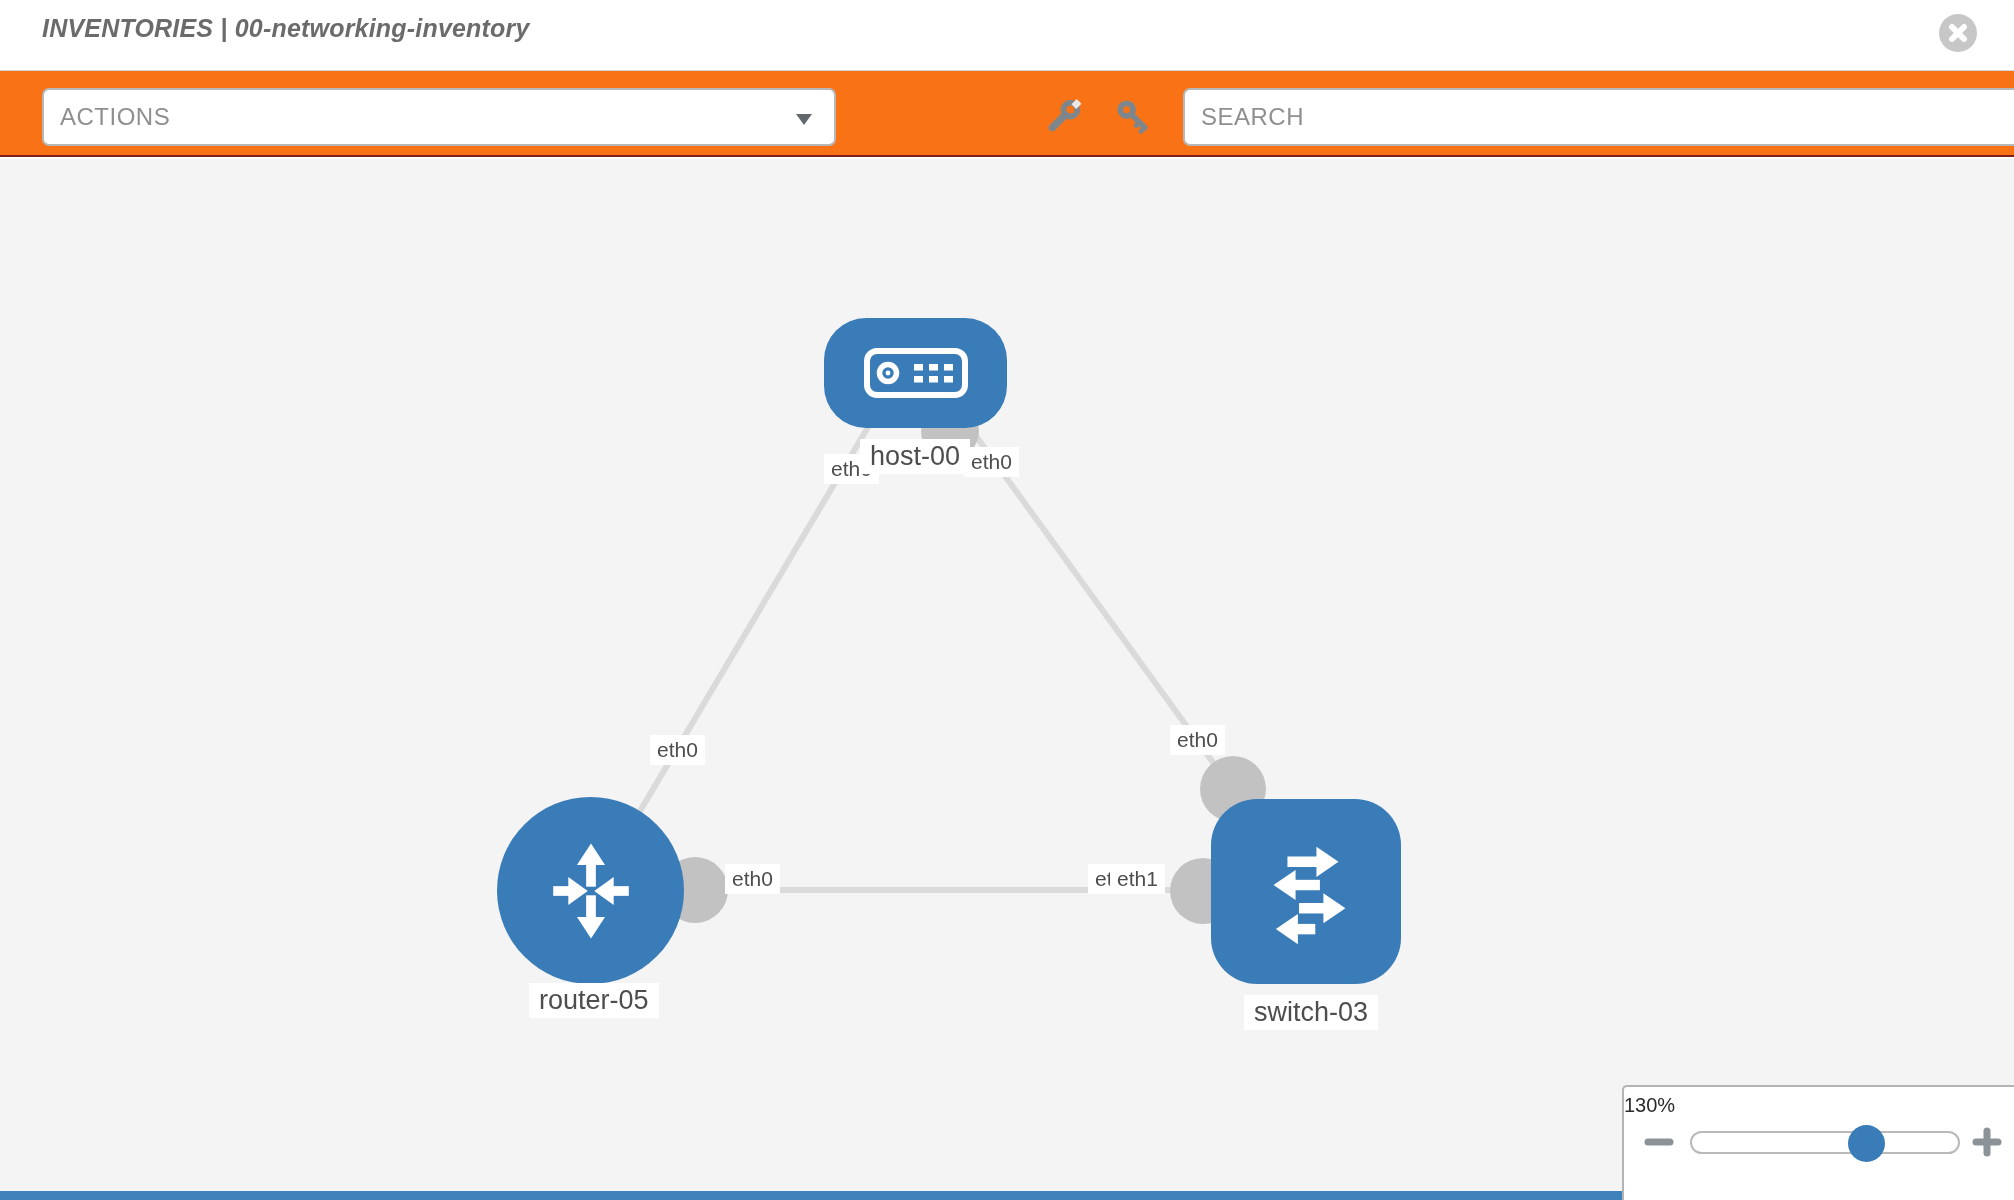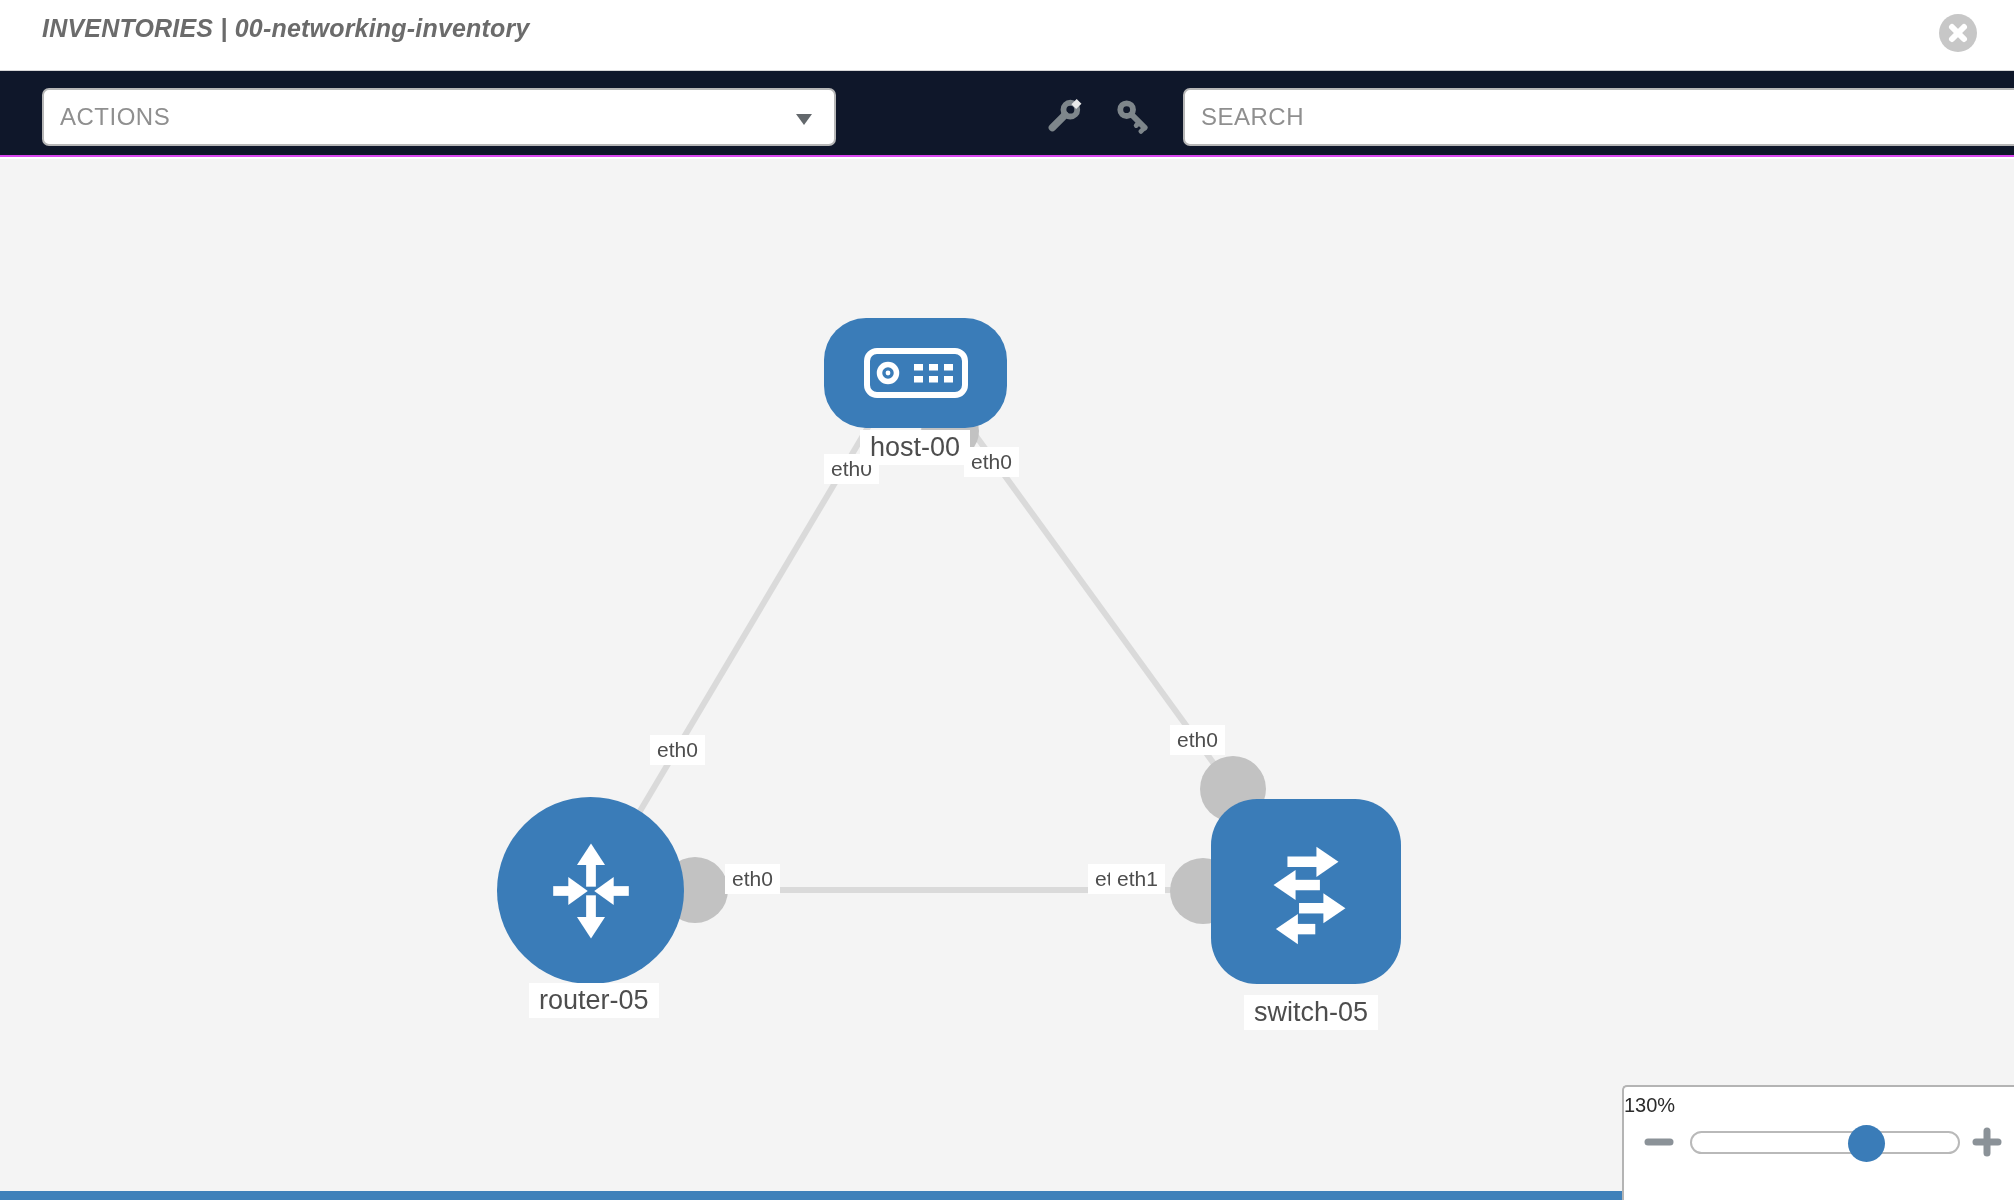--- a/index.html
+++ b/index.html
@@ -10,21 +10,21 @@
   .header { position:absolute; left:0; top:0; width:2014px; height:71px;
     background:#ffffff; border-bottom:1px solid #d6d6d6; }
   .header-title { position:absolute; left:42px; top:14px; font-size:25px;
     font-weight:700; color:#6b6b6b; letter-spacing:0.2px;font-style:italic; }
   .close-btn { position:absolute; right:37px; top:14px; width:38px; height:38px;
     border-radius:50%; background:#c7c7c7; display:flex; align-items:center;
     justify-content:center; cursor:pointer; }
 
   
   .toolbar { position:absolute; left:0; top:71px; width:2014px; height:86px;
-    background:#0f172a; border-bottom:2px solid #d946ef; }
+    background:#f97316; border-bottom:2px solid #7f1d1d; }
   .dd-box { position:absolute; top:17px; height:58px; background:#ffffff;
     border:2px solid #b7b7b7; border-radius:7px; display:flex;
     align-items:center; cursor:pointer; }
   .dd-actions { left:42px; width:794px; }
   .dd-search  { left:1183px; width:936px; }
   .dd-label { margin-left:16px; font-size:24px; color:#8f8f8f; letter-spacing:0.5px; }
   .dd-caret { position:absolute; right:22px; top:24px; width:0; height:0;
     border-left:8px solid transparent; border-right:8px solid transparent;
     border-top:11px solid #63686c; }
   .tool-icon { position:absolute; top:27px; width:36px; height:36px; cursor:pointer; }
@@ -47,21 +47,21 @@
   .chip-name { font-size:27px; padding:2px 10px; }
 
   
   .if-host-left    { left:824px;  top:295px; }
   .if-host-right   { left:964px;  top:288px; }
   .if-router-top   { left:650px;  top:576px; }
   .if-switch-top   { left:1170px; top:566px; }
   .if-router-right { left:725px;  top:705px; }
   .if-switch-back  { left:1088px; top:705px; }
   .if-switch-front { left:1110px; top:705px; }
-  .name-host   { left:860px;  top:271px;text-align:center; }
+  .name-host   { left:860px;  top:280px;text-align:center; }
   .name-router { left:529px;  top:824px; }
   .name-switch { left:1244px; top:836px; }
 
   
   .zoom-panel { position:absolute; left:1622px; top:1085px; width:392px; height:115px;
     background:#ffffff; border-left:2px solid #b4b4b4; border-top:2px solid #b4b4b4;
     border-top-left-radius:5px; }
   .zoom-level { position:absolute; left:0; top:7px; width:100%; 
     font-size:20px; color:#2b2b2b; }
   .zoom-minus, .zoom-plus { position:absolute; top:40px; width:30px; height:30px; cursor:pointer; }
@@ -180,21 +180,21 @@
   <div class="chip chip-if if-host-left">eth0</div>
   <div class="chip chip-if if-host-right">eth0</div>
   <div class="chip chip-if if-router-top">eth0</div>
   <div class="chip chip-if if-switch-top">eth0</div>
   <div class="chip chip-if if-router-right">eth0</div>
   <div class="chip chip-if if-switch-back">eth0</div>
   <div class="chip chip-if if-switch-front">eth1</div>
 
   <div class="chip chip-name name-host">host-00</div>
   <div class="chip chip-name name-router">router-05</div>
-  <div class="chip chip-name name-switch">switch-05</div>
+  <div class="chip chip-name name-switch">switch-03</div>
 </div>
 
 <div class="zoom-panel">
   <div class="zoom-level">130%</div>
   <div class="zoom-minus">
     <svg width="30" height="30" viewBox="0 0 30 30">
       <line x1="4" y1="15" x2="26" y2="15" stroke="#8b9298" stroke-width="7" stroke-linecap="round"></line>
     </svg>
   </div>
   <div class="zoom-track">

